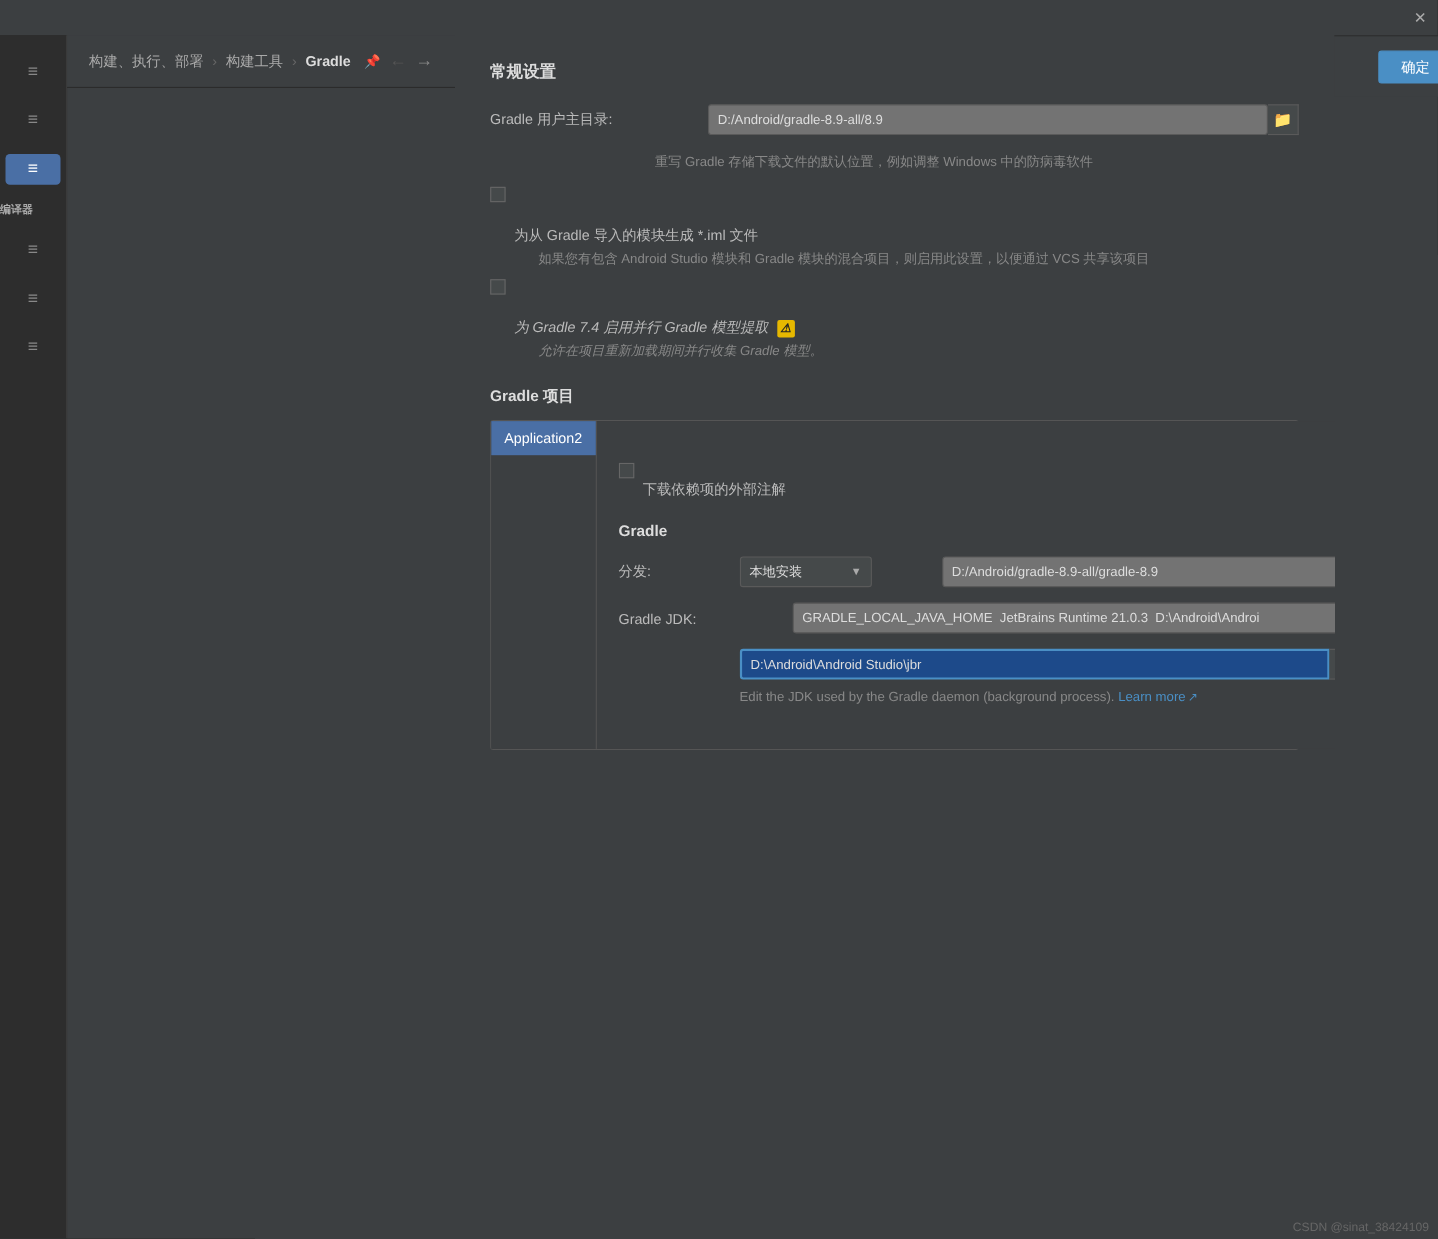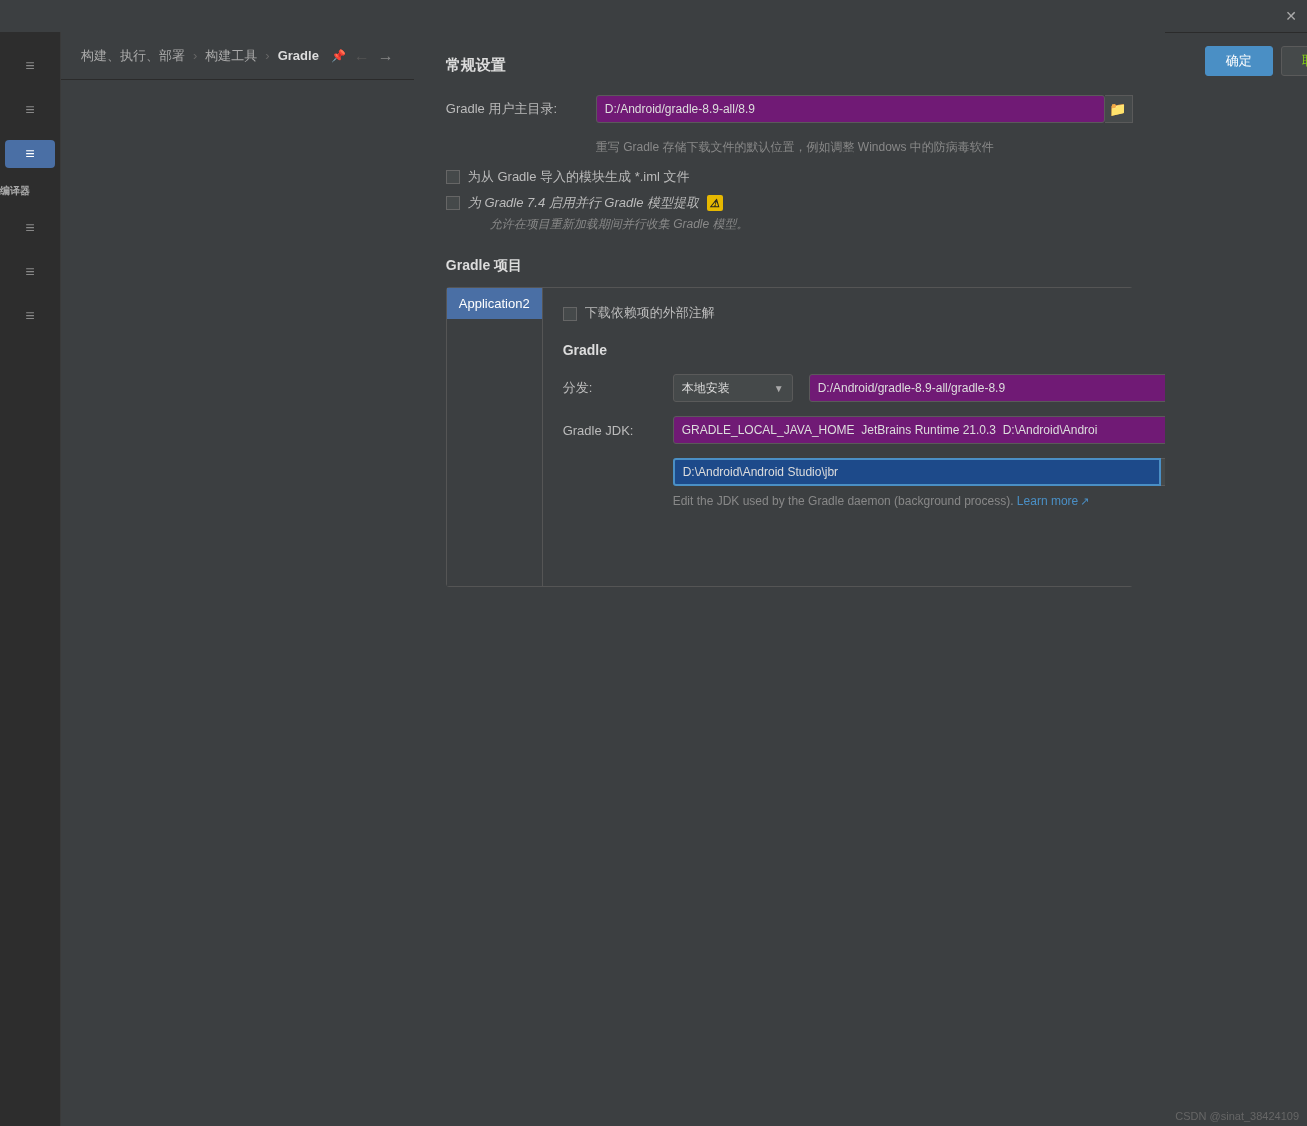--- a/index.html
+++ b/index.html
@@ -153,27 +153,28 @@
     .form-label {
       width: 150px;
       color: #bbb;
       font-size: 13px;
       flex-shrink: 0;
     }
 
     .form-input {
       flex: 1;
       height: 28px;
-      background: #701a75;
+      background: #737373;
       border: 1px solid #5a5a5a;
       color: #ddd;
       padding: 0 8px;
       font-size: 12px;
       border-radius: 3px;
       outline: none;
+      margin-left: 48px;
     }
 
     .input-with-btn {
       display: flex;
       flex: 1;
       align-items: center;
     }
 
     .browse-btn {
       width: 28px;
@@ -216,20 +217,21 @@
       border: 1px solid #666;
       background: #45494a;
       flex-shrink: 0;
       margin-top: 2px;
       cursor: pointer;
     }
 
     .checkbox-label {
       color: #bbb;
       font-size: 13px;
+      margin-top: 37px;
     }
 
     .checkbox-hint {
       color: #888;
       font-size: 12px;
       margin-top: 4px;
       margin-left: 22px;
     }
 
     .warning-icon {
@@ -507,20 +509,21 @@
           <div class="browse-btn">📁</div>
         </div>
       </div>
       <div class="hint-text">重写 Gradle 存储下载文件的默认位置，例如调整 Windows 中的防病毒软件</div>
 
       <div class="checkbox-row">
         <div class="checkbox-container">
           <div class="checkbox"></div>
           <div>
             <div class="checkbox-label">为从 Gradle 导入的模块生成 *.iml 文件</div>
+            <div class="checkbox-hint">如果您有包含 Android Studio 模块和 Gradle 模块的混合项目，则启用此设置，以便通过 VCS 共享该项目</div>
           </div>
         </div>
       </div>
 
       <div class="checkbox-row" style="margin-top:8px;font-style:italic;">
         <div class="checkbox-container">
           <div class="checkbox"></div>
           <div>
             <div class="checkbox-label">
               <span>为 Gradle 7.4 启用并行 Gradle 模型提取</span>

